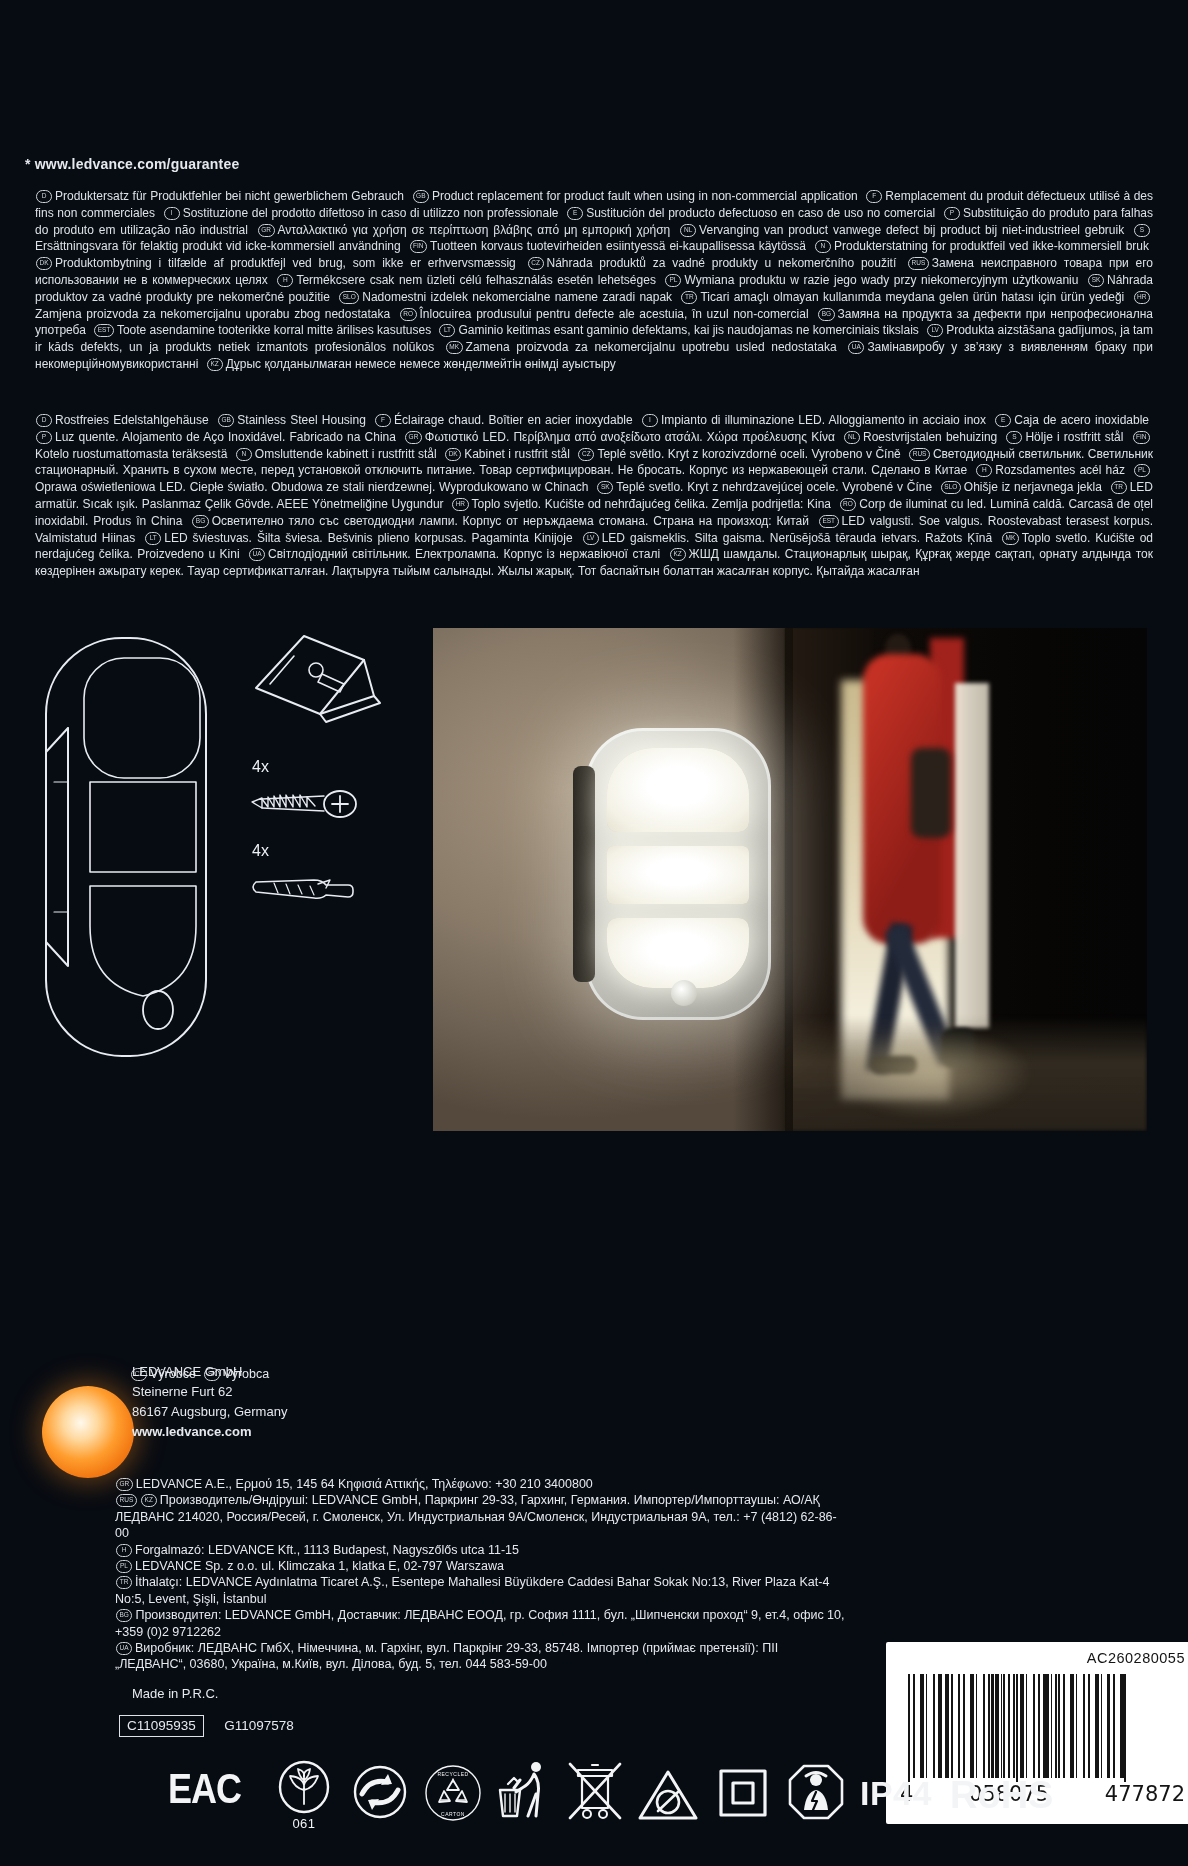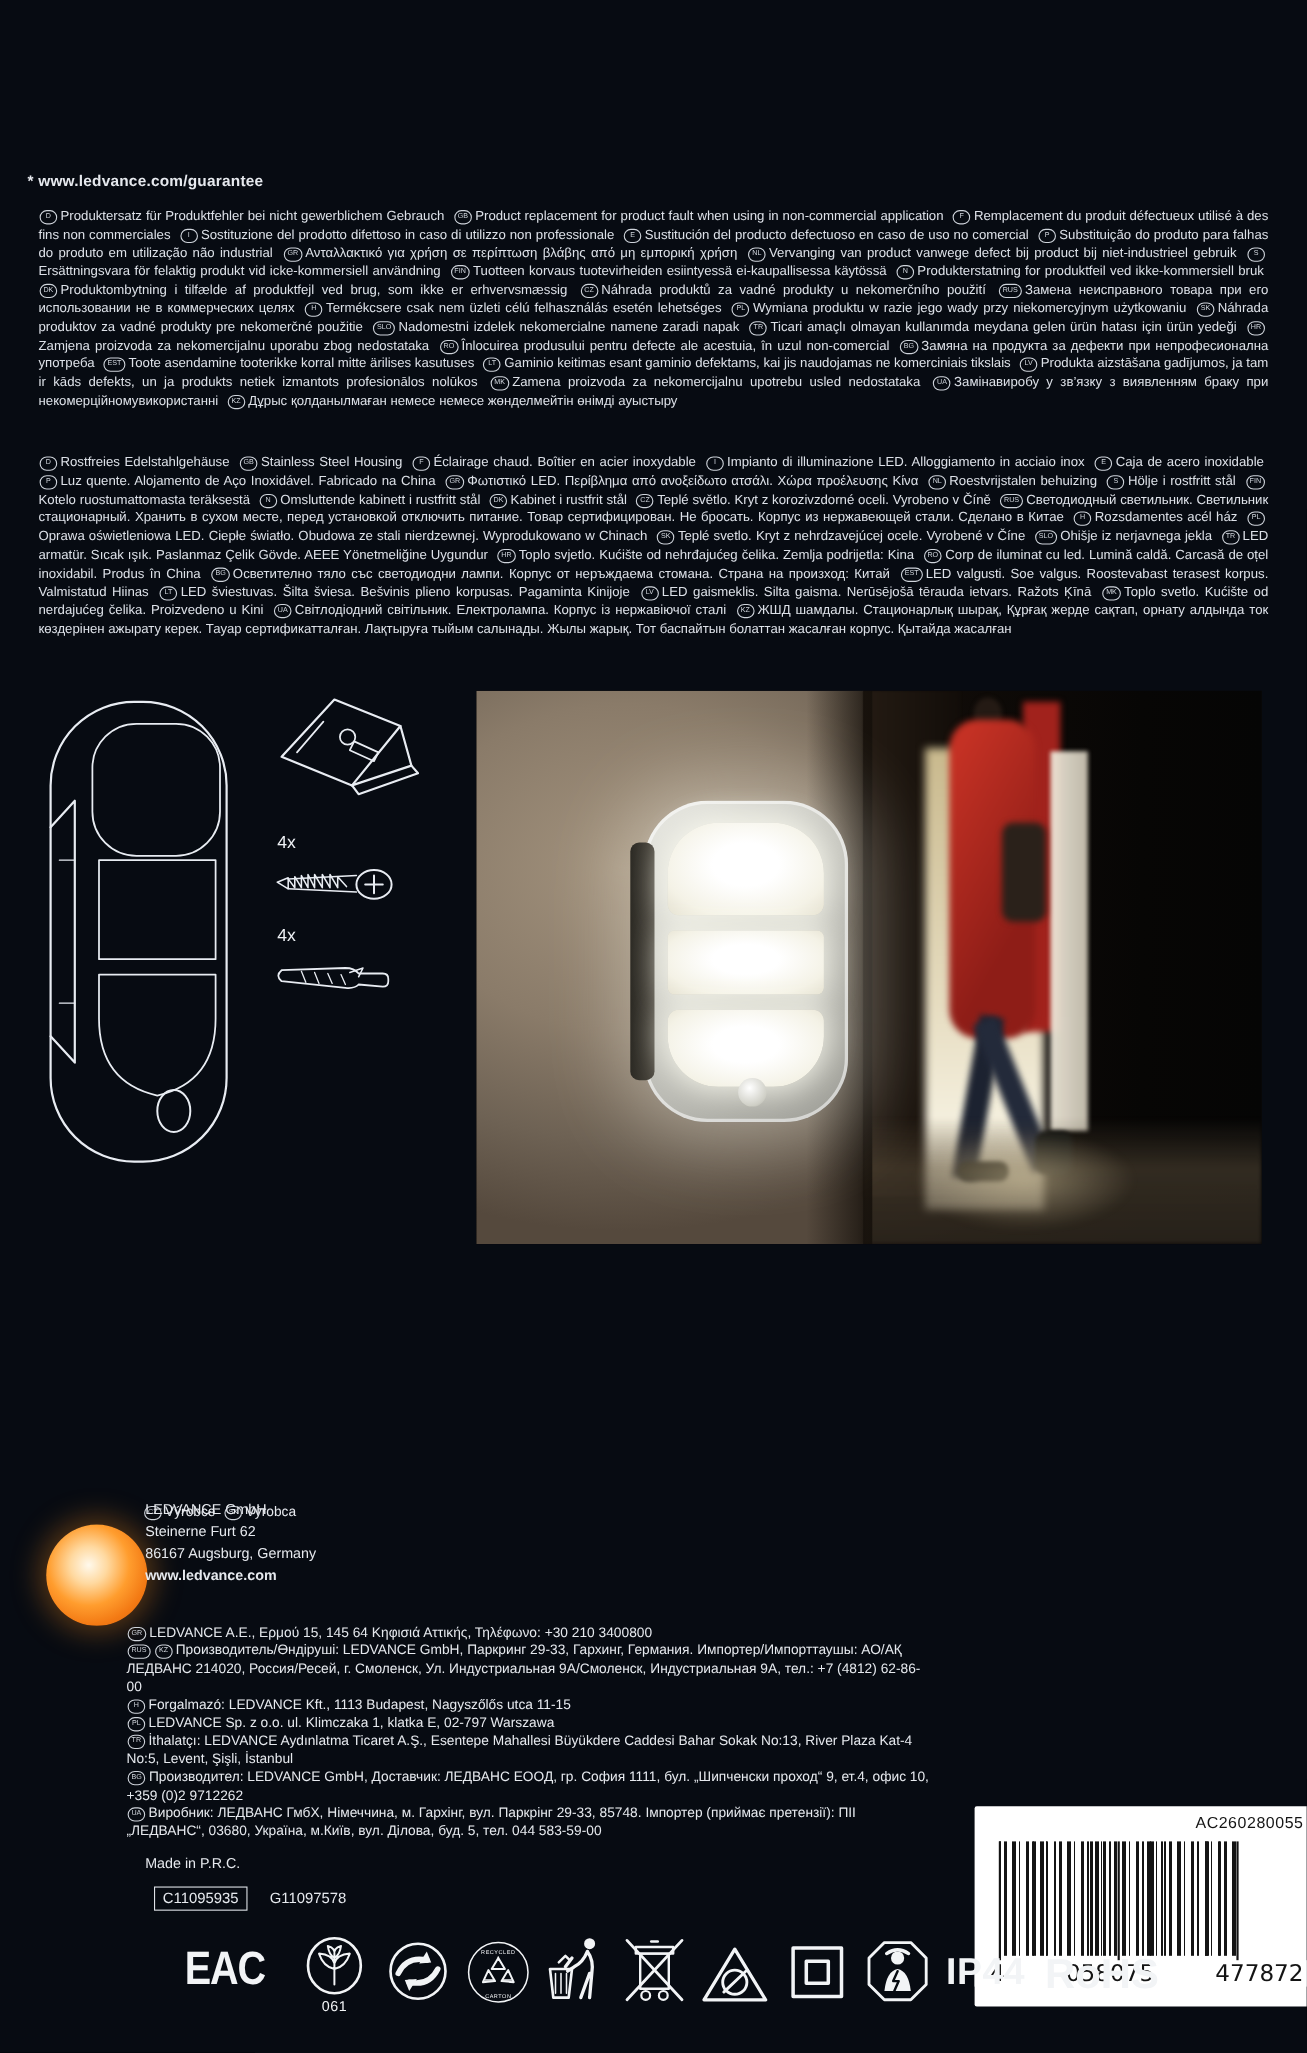--- a/index.html
+++ b/index.html
@@ -183,21 +183,21 @@
       <div class="line"><span class="lc">RUS</span><span class="lc">KZ</span><span>Производитель/Өндіруші: LEDVANCE GmbH, Паркринг 29-33, Гархинг, Германия. Импортер/Импорттаушы: АО/АҚ ЛЕДВАНС 214020, Россия/Ресей, г. Смоленск, Ул. Индустриальная 9А/Смоленск, Индустриальная 9А, тел.: +7 (4812) 62-86-00</span></div>
       <div class="line"><span class="lc">H</span><span>Forgalmazó: LEDVANCE Kft., 1113 Budapest, Nagyszőlős utca 11-15</span></div>
       <div class="line"><span class="lc">PL</span><span>LEDVANCE Sp. z o.o. ul. Klimczaka 1, klatka E, 02-797 Warszawa</span></div>
       <div class="line"><span class="lc">TR</span><span>İthalatçı: LEDVANCE Aydınlatma Ticaret A.Ş., Esentepe Mahallesi Büyükdere Caddesi Bahar Sokak No:13, River Plaza Kat-4 No:5, Levent, Şişli, İstanbul</span></div>
       <div class="line"><span class="lc">BG</span><span>Производител: LEDVANCE GmbH, Доставчик: ЛЕДВАНС ЕООД, гр. София 1111, бул. „Шипченски проход“ 9, ет.4, офис 10, +359 (0)2 9712262</span></div>
       <div class="line"><span class="lc">UA</span><span>Виробник: ЛЕДВАНС ГмбХ, Німеччина, м. Гархінг, вул. Паркрінг 29-33, 85748. Імпортер (приймає претензії): ПІІ „ЛЕДВАНС“, 03680, Україна, м.Київ, вул. Ділова, буд. 5, тел. 044 583-59-00</span></div>
     </div>
 
   <div class="abs madein" style="left:132px;top:1686px;">Made in P.R.C.</div>
 
-  <div class="abs" style="left:140px;top:1714px;">
+  <div class="abs" style="left:119px;top:1714px;">
     <span class="codebox">C11095935</span>
     <span class="codeplain">G11097578</span>
   </div>
 
   <div class="abs" id="barcode" style="left:886px;top:1642px;">
     <div class="topcode">AC260280055</div>
     <div class="bars"></div>
     <div class="guard" style="left:22px;"></div>
     <div class="guard" style="left:130px;"></div>
     <div class="guard" style="left:238px;"></div>

